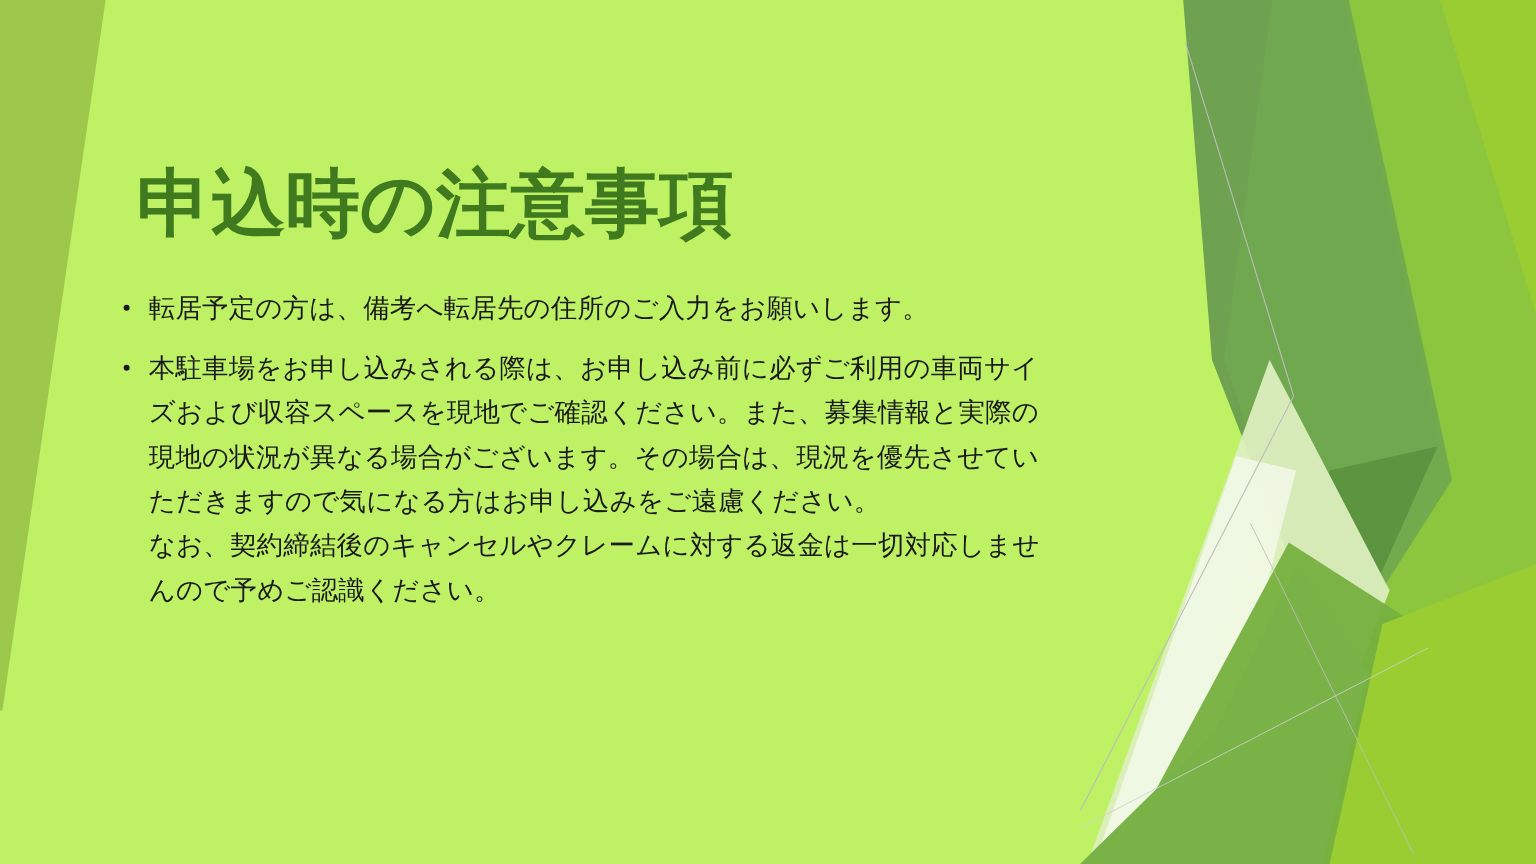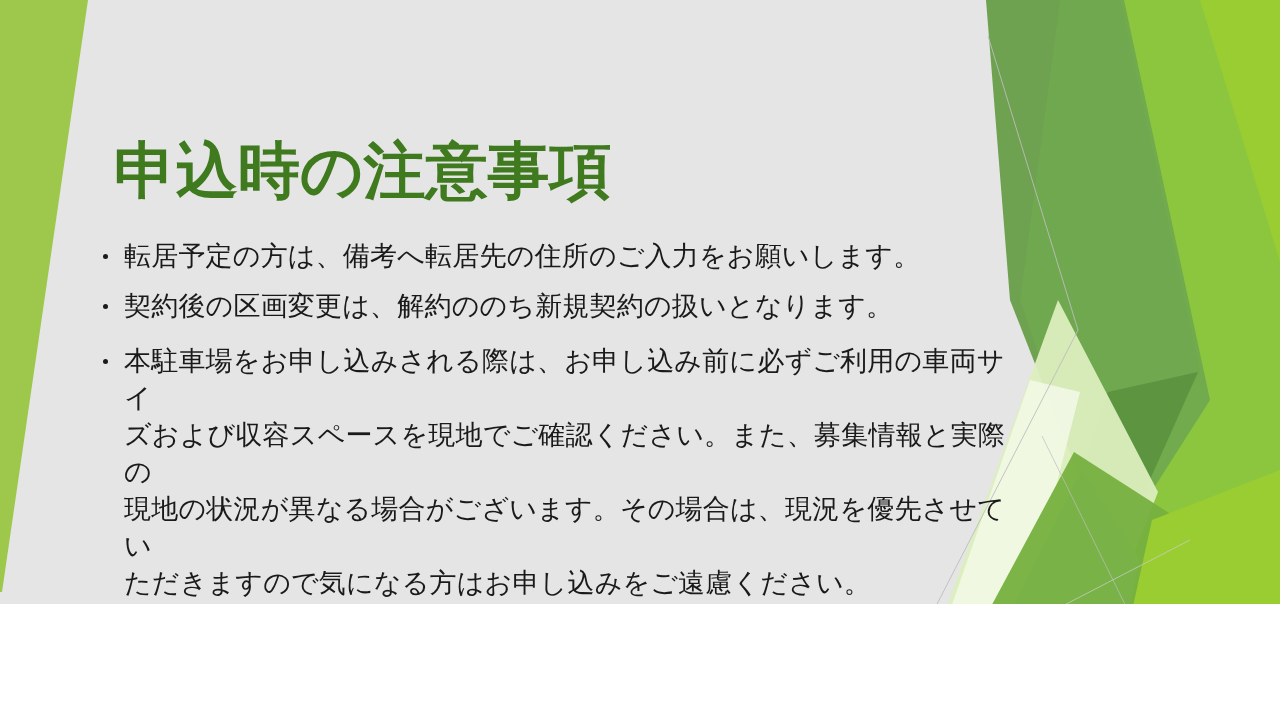--- a/index.html
+++ b/index.html
@@ -4,23 +4,23 @@
 <title>申込時の注意事項</title>
 <style>
   html, body {
     margin: 0;
     padding: 0;
     background: #ffffff;
   }
   #slide {
     position: relative;
     width: 1280px;
-    height: 604px;
+    height: 720px;
     overflow: hidden;
-    background: #e5e5e5;
+    background: #bef264;
     font-family: "Liberation Sans", "DejaVu Sans", sans-serif;
   }
   
   #deco {
     position: absolute;
     left: 0; top: 0;
     width: 1280px;
     height: 720px;
     pointer-events: none;
     user-select: none;
@@ -51,21 +51,21 @@
     top: 238px;
     width: 930px;
     margin: 0;
     padding: 0;
     list-style: none;
   }
   .body-item {
     position: relative;
     padding-left: 26px;
     margin: 0 0 13px 0;
-    font-size: 27px;
+    font-size: 22px;
     line-height: 37px;
     color: #1A1A1A;
     letter-spacing: 0.2px;
   }
   .body-item:last-child { margin-bottom: 0; }
   .bullet-dot {
     position: absolute;
     left: 5px;
     top: 16px;
     width: 5px;
@@ -123,24 +123,20 @@
     <h1 class="slide-title">申込時の注意事項</h1>
 
     <ul class="body-list">
 
       <li class="body-item">
         <span class="bullet-dot"></span>
         <span class="body-text">転居予定の方は、備考へ転居先の住所のご入力をお願いします。</span>
       </li>
 
 
-      <li class="body-item item-spacer-lg">
-        <span class="bullet-dot"></span>
-        <span class="body-text">契約後の区画変更は、解約ののち新規契約の扱いとなります。</span>
-      </li>
 
       <li class="body-item">
         <span class="bullet-dot"></span>
         <span class="body-text">本駐車場をお申し込みされる際は、お申し込み前に必ずご利用の車両サイ
 ズおよび収容スペースを現地でご確認ください。また、募集情報と実際の
 現地の状況が異なる場合がございます。その場合は、現況を優先させてい
 ただきますので気になる方はお申し込みをご遠慮ください。
 なお、契約締結後のキャンセルやクレームに対する返金は一切対応しませ
 んので予めご認識ください。</span>
       </li>

